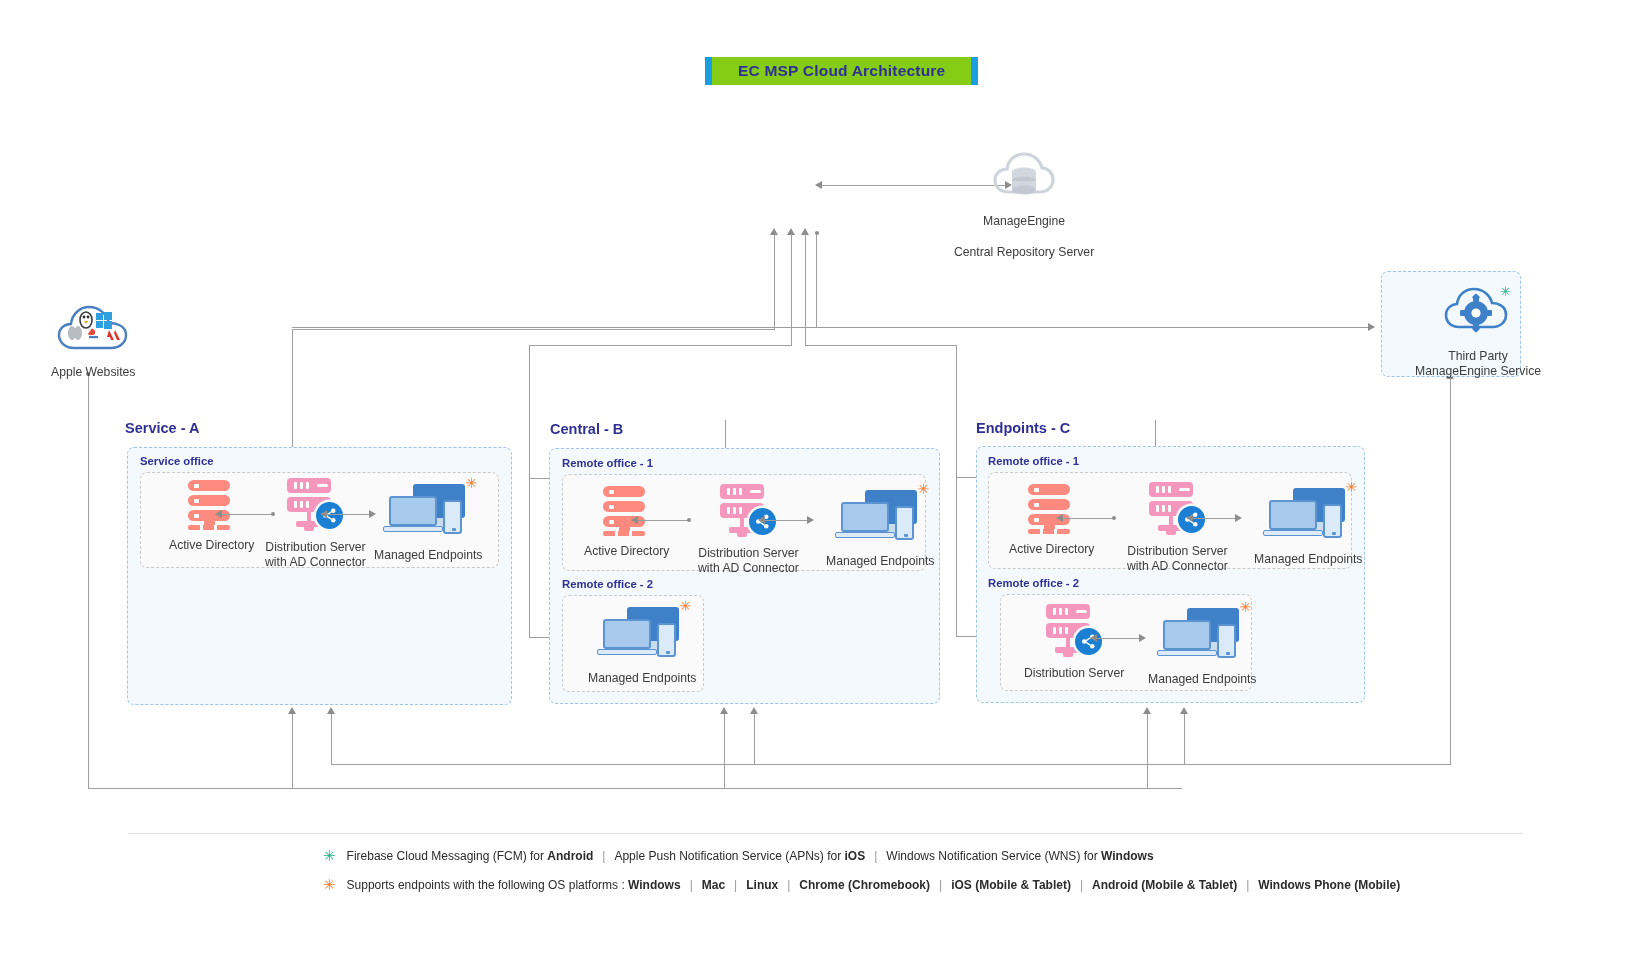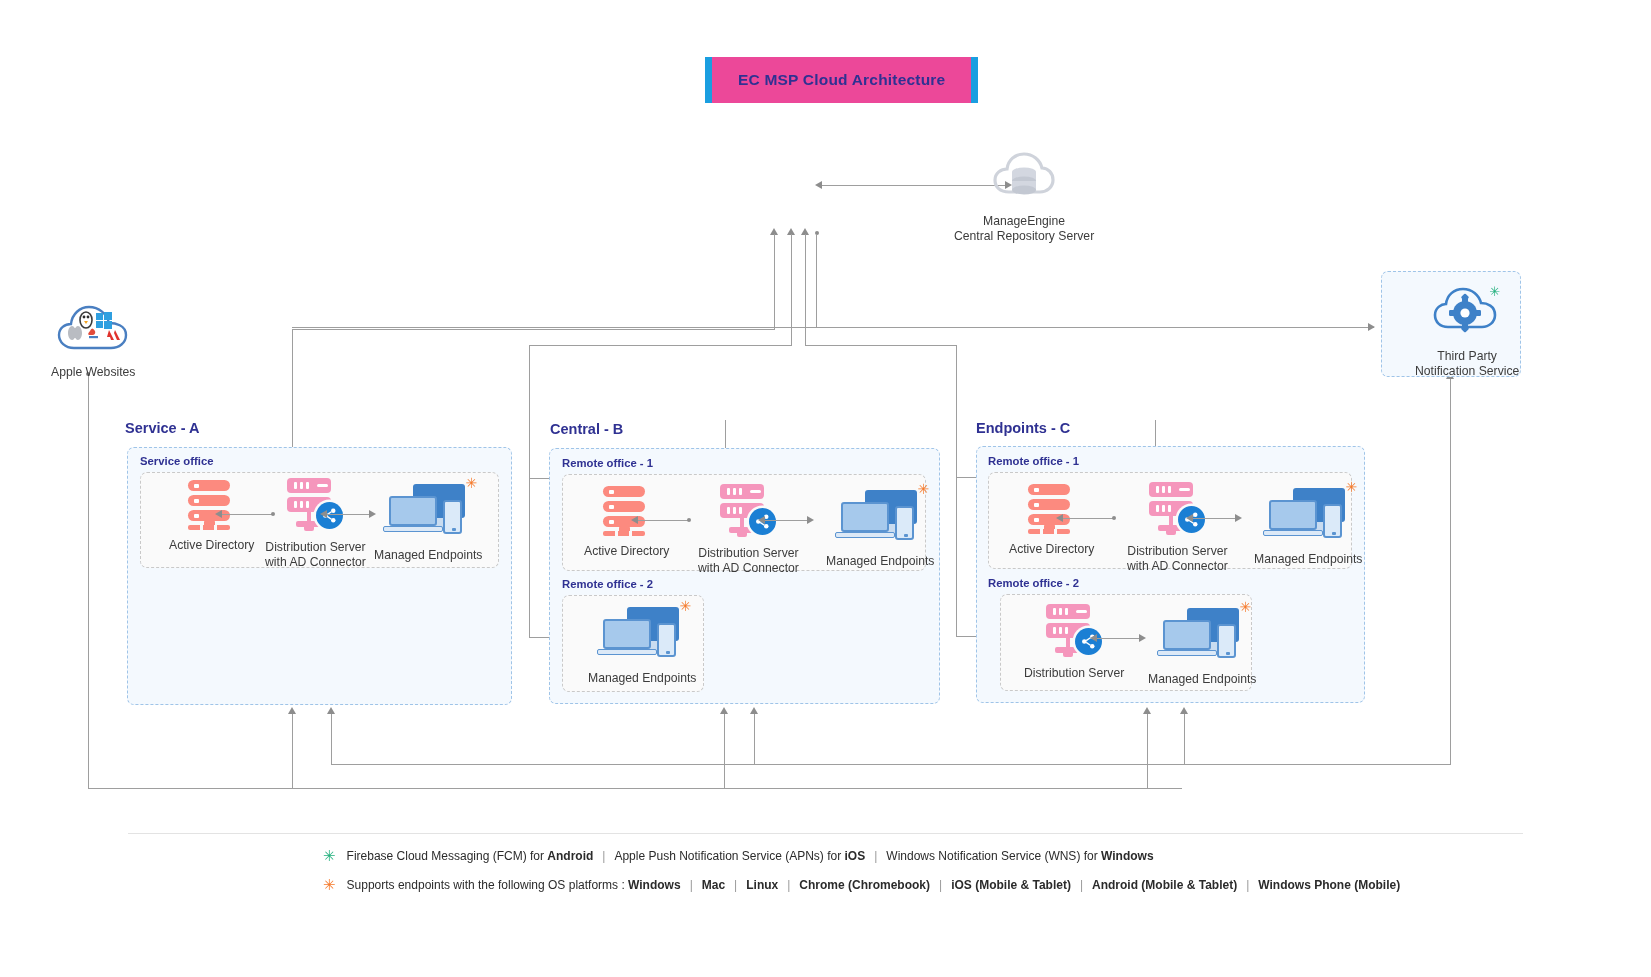--- a/index.html
+++ b/index.html
@@ -1,20 +1,20 @@
 <!DOCTYPE html>
 <html><head>
 <meta charset="utf-8">
 <style>
   html,body{margin:0;padding:0;background:#ffffff;}
   body{width:1651px;height:977px;font-family:"Liberation Sans",sans-serif;overflow:hidden;}
   #stage{position:relative;width:1651px;height:977px;background:#fff;}
 
   
-  .title-wrap{position:absolute;left:705px;top:57px;height:46px;display:flex;align-items:stretch;background:#ec4899;}
+  .title-wrap{position:absolute;left:705px;top:57px;height:28px;display:flex;align-items:stretch;background:#84cc16;}
   .title-bar-left{width:7px;background:#1a9ee0;}
   .title-bar-right{width:7px;background:#1a9ee0;}
   .title-text{display:flex;align-items:center;padding:0 26px;font-size:15.5px;font-weight:bold;color:#2f3192;white-space:nowrap;letter-spacing:.2px;}
 
   
   .node{position:absolute;display:flex;flex-direction:column;align-items:center;}
   .node .caption{margin-top:6px;font-size:12.2px;color:#3c3c3c;text-align:center;line-height:1.22;white-space:nowrap;}
 
   
   .cust-label{position:absolute;font-size:14.5px;font-weight:bold;color:#2f3192;}
@@ -174,21 +174,21 @@
       <svg width="62" height="52" viewBox="0 0 62 52">
         <path d="M16 40 C7 40 2 35 2 28 C2 21 8 17 14 17 C15 8 22 2 31 2 C40 2 47 8 49 16 C55 16 60 21 60 28 C60 35 54 40 47 40 Z" fill="none" stroke="#cfd3db" stroke-width="3.2"></path>
         <ellipse cx="31" cy="20" rx="12" ry="4.5" fill="#d3d7e0"></ellipse>
         <rect x="19" y="20" width="24" height="9" fill="#d3d7e0"></rect>
         <ellipse cx="31" cy="29" rx="12" ry="4.5" fill="#c3c8d2"></ellipse>
         <rect x="19" y="29" width="24" height="9" fill="#d3d7e0"></rect>
         <ellipse cx="31" cy="38" rx="12" ry="4.5" fill="#c3c8d2"></ellipse>
       </svg>
     </div>
     <div class="caption">ManageEngine</div>
-    <div class="caption" style="margin-top:0">Central Repository Server</div>
+    <div class="caption" style="margin-top:16px">Central Repository Server</div>
   </div>
 
   <div class="node" style="left:51px;top:303px;">
     <div class="ico vendor">
       <svg width="74" height="48" viewBox="0 0 74 48">
         <path d="M18 45 C9 45 3 39 3 32 C3 25 9 21 15 21 C16 11 24 4 33 4 C43 4 51 11 53 20 C59 20 70 22 70 32 C70 40 63 45 55 45 Z" fill="#fff" stroke="#4a7fc1" stroke-width="2.4"></path>
         <rect x="40" y="10" width="7" height="7" fill="#2f9fe0"></rect>
         <rect x="48" y="9" width="8" height="8" fill="#2f9fe0"></rect>
         <rect x="40" y="18" width="7" height="7" fill="#2f9fe0"></rect>
         <rect x="48" y="18" width="8" height="8" fill="#2f9fe0"></rect>
@@ -220,21 +220,21 @@
             <rect x="10" y="-3" width="6" height="6" rx="1.2"></rect>
             <rect x="-14" y="-14" width="6" height="6" rx="1.2" transform="rotate(45)"></rect>
             <rect x="8" y="8" width="6" height="6" rx="1.2" transform="rotate(45)"></rect>
           </g>
           <circle r="4.6" fill="#fff"></circle>
         </g>
       </svg>
       <span class="star">✳</span>
     </div>
     <div class="caption">Third Party</div>
-    <div class="caption" style="margin-top:0">Notification Service</div>
+    <div class="caption" style="margin-top:0">ManageEngine Service</div>
   </div>
 
   <div class="cust-label" style="left:125px;top:420px;">Service - A</div>
   <div class="cust-box" style="left:127px;top:447px;width:383px;height:256px;"></div>
   <div class="ro-label" style="left:140px;top:455px;">Service office</div>
   <div class="ro-box" style="left:140px;top:472px;width:357px;height:94px;"></div>
 
   <div class="node" style="left:169px;top:480px;">
     <div class="ico adsrv">
       <div class="bar b1">

